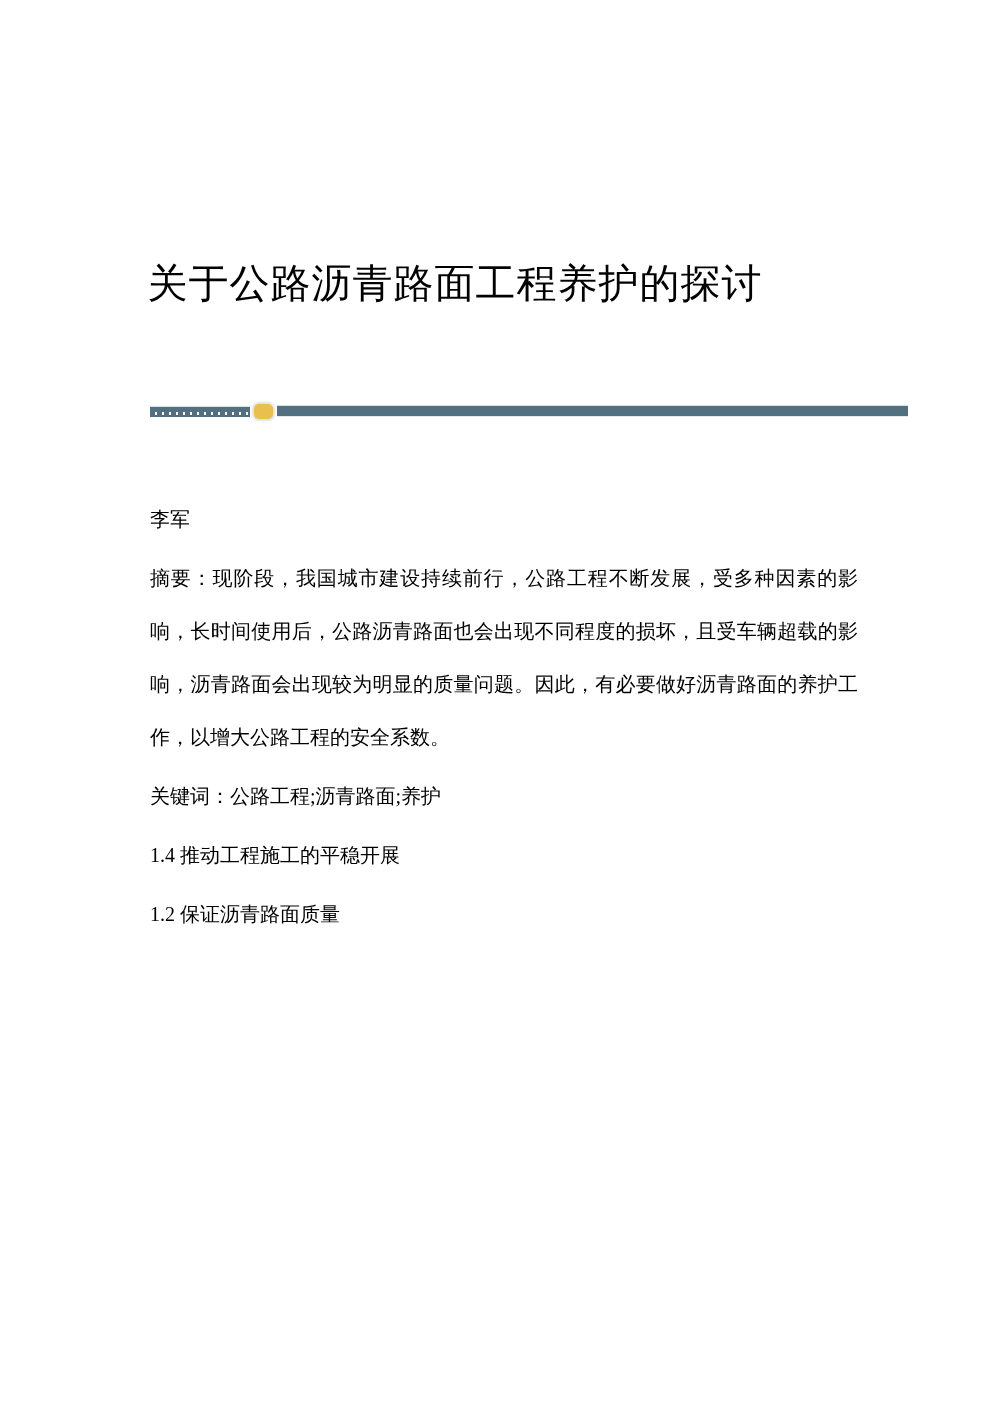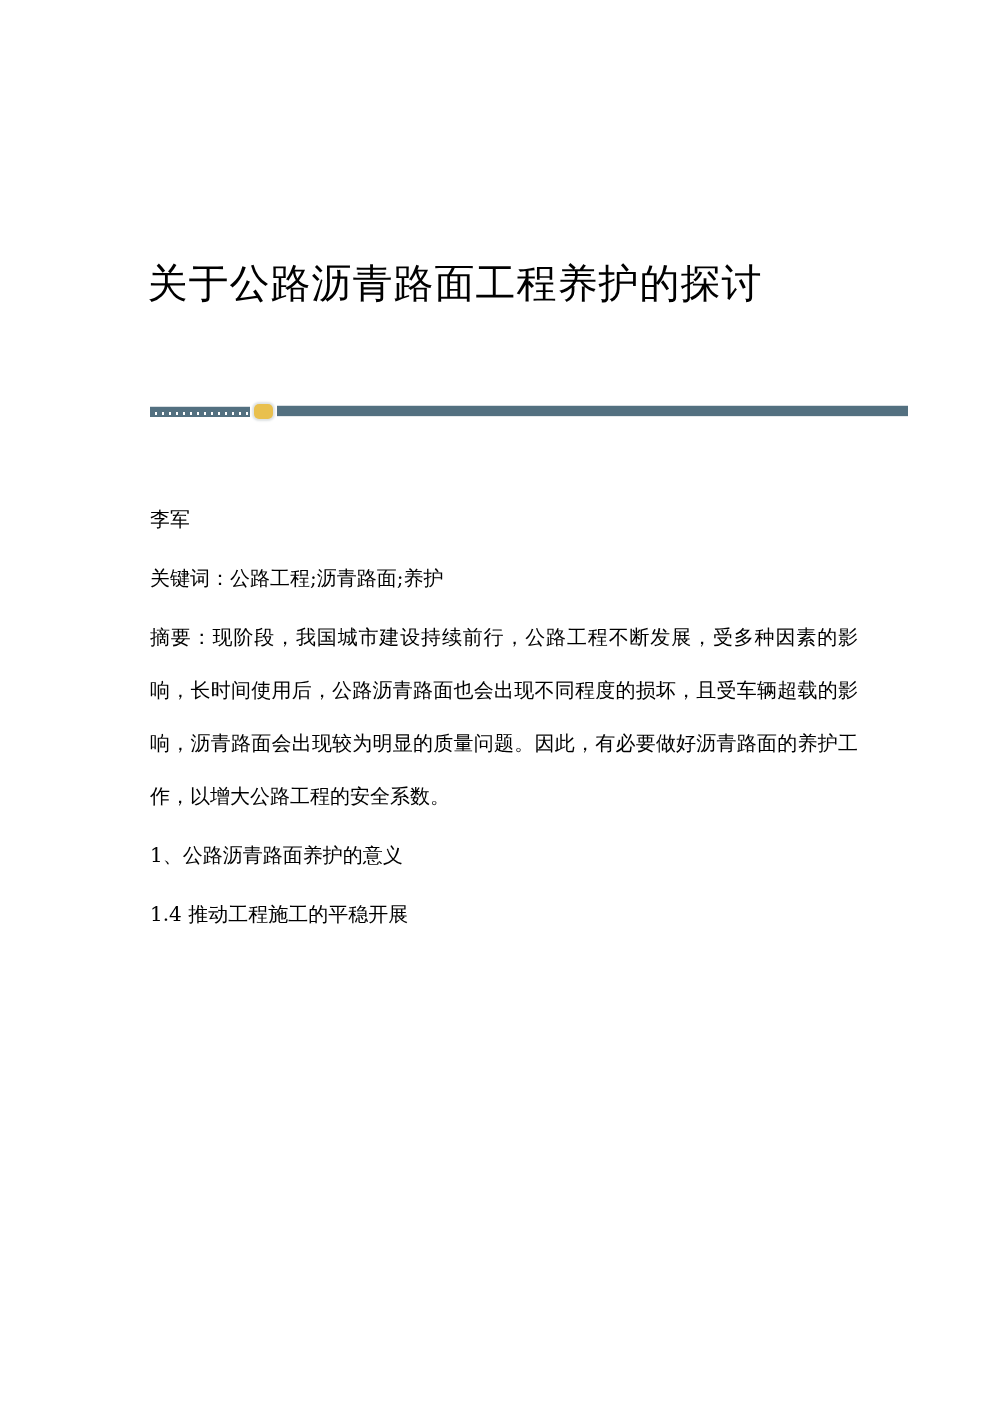--- a/index.html
+++ b/index.html
@@ -60,20 +60,21 @@
   }
   .content {
     position: absolute;
     top: 493px;
     left: 150px;
     width: 708px;
     font-size: 20px;
     line-height: 53px;
     text-align: justify;
     text-justify: inter-ideograph;
+    font-family: Liberation Serif, serif;
   }
   .content p {
     margin: 0 0 6px 0;
   }
 </style>
 </head>
 <body>
 
 <div class="page">
 
@@ -82,26 +83,26 @@
   <div class="divider">
     <span class="divider-dashes"></span>
     <span class="divider-dot"></span>
     <span class="divider-bar"></span>
   </div>
 
   <div class="content">
 
     <p>李军</p>
 
+    <p>摘要：现阶段，我国城市建设持续前行，公路工程不断发展，受多种因素的影响，长时间使用后，公路沥青路面也会出现不同程度的损坏，且受车辆超载的影响，沥青路面会出现较为明显的质量问题。因此，有必要做好沥青路面的养护工作，以增大公路工程的安全系数。</p>
+
     <p>关键词：公路工程;沥青路面;养护</p>
 
-    <p>摘要：现阶段，我国城市建设持续前行，公路工程不断发展，受多种因素的影响，长时间使用后，公路沥青路面也会出现不同程度的损坏，且受车辆超载的影响，沥青路面会出现较为明显的质量问题。因此，有必要做好沥青路面的养护工作，以增大公路工程的安全系数。</p>
-
-    <p>1、公路沥青路面养护的意义</p>
 
     <p>1.4 推动工程施工的平稳开展</p>
 
 
+    <p>1.2 保证沥青路面质量</p>
 
 
   </div>
 
 </div>
 
 </body></html>

